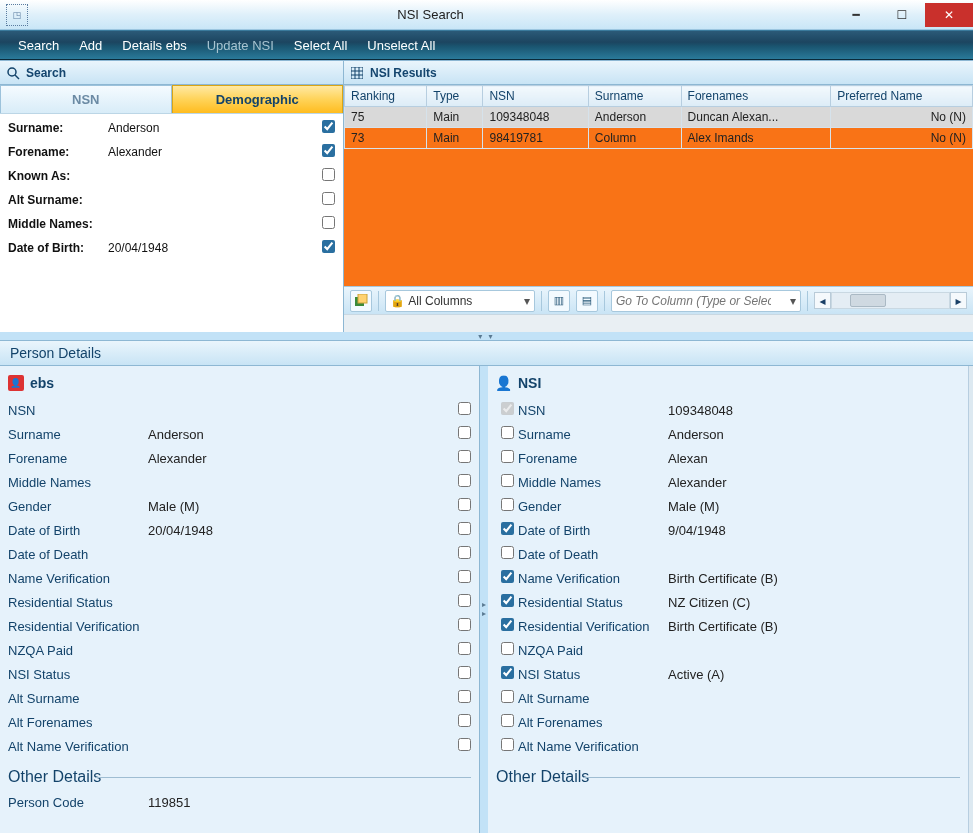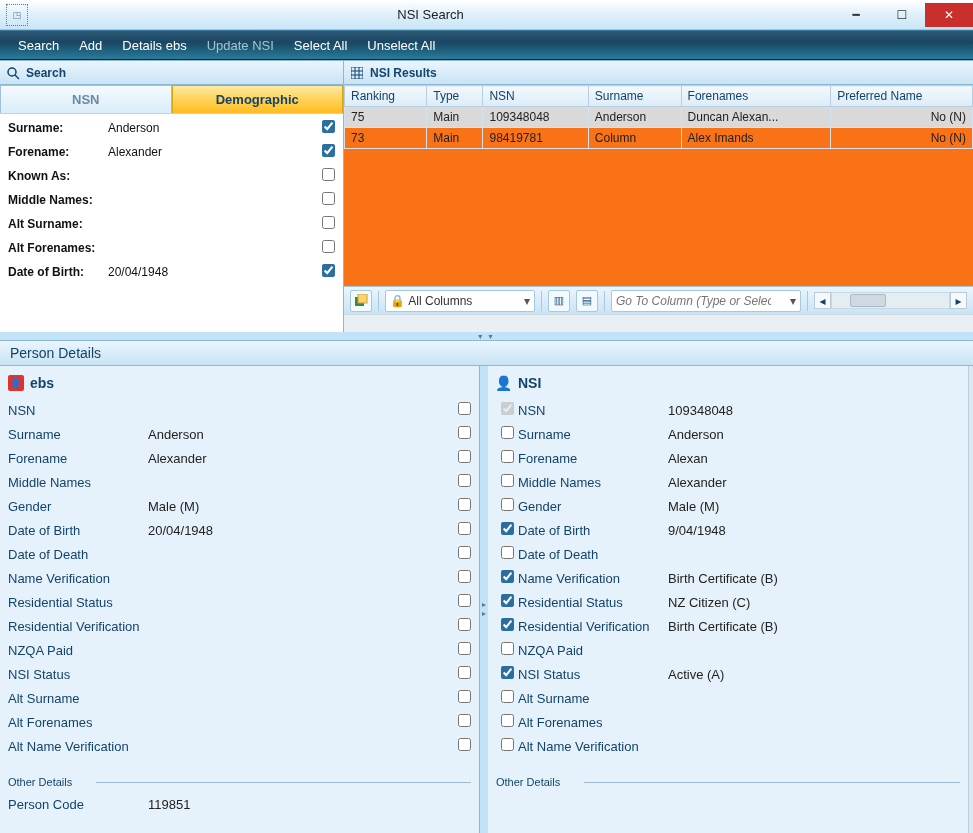--- a/index.html
+++ b/index.html
@@ -118,21 +118,21 @@
   .pdcolhdr .ico2{width:16px;height:16px;display:flex;align-items:center;justify-content:center;border-radius:2px;}
   .ico-ebs{background:#d33;color:#fff;font-size:9px;}
   .ico-nsi{color:#d33;font-size:14px;}
   .fieldrow { display:flex;align-items:center;height:24px;}
   .fieldrow .chkcell{width:22px;text-align:center;}
   .fieldrow .lab2{width:150px;color:#13436a;font-size:13px;}
   .fieldrow .val2{flex:1;color:#222;font-size:13px;}
   .pdcol.left .fieldrow .chkcell{order:3;width:28px;text-align:right;}
   .pdcol.left .fieldrow .lab2{order:1;width:140px;}
   .pdcol.left .fieldrow .val2{order:2;}
-  .fieldset-legend{color:#13436a;font-size:11px;margin-top:18px;position:relative;}
+  .fieldset-legend{color:#13436a;font-size:16px;margin-top:10px;position:relative;}
   .fieldset-legend::after{content:"";position:absolute;left:88px;right:0;top:50%;border-top:1px solid #9fbdd2;}
   .vsbar{width:17px;background:#dde9f1;border-left:1px solid #b7cee0;}
   .details-outer{display:flex;}
   .details-outer .cols{flex:1;display:flex;}
   .gripdots-v{width:8px;display:flex;flex-direction:column;align-items:center;justify-content:center;color:#5a7a92;font-size:8px;gap:0;}
 </style>
 </head>
 <body>
 
 <div class="titlebar">
@@ -180,31 +180,26 @@
           <span class="lab">Forename:</span>
           <span class="val">Alexander</span>
           <span class="chk"><input type="checkbox" checked="" style=""></span>
         </div>
       <div class="srow">
           <span class="lab">Known As:</span>
           <span class="val"></span>
           <span class="chk"><input type="checkbox" style=""></span>
         </div>
       <div class="srow">
-          <span class="lab">Middle Names:</span>
-          <span class="val"></span>
-          <span class="chk"><input type="checkbox" style=""></span>
-        </div>
-      <div class="srow">
           <span class="lab">Alt Surname:</span>
           <span class="val"></span>
           <span class="chk"><input type="checkbox" style=""></span>
         </div>
       <div class="srow">
-          <span class="lab">Alt Forenames:</span>
+          <span class="lab">Middle Names:</span>
           <span class="val"></span>
           <span class="chk"><input type="checkbox" style=""></span>
         </div>
       <div class="srow">
           <span class="lab">Date of Birth:</span>
           <span class="val">20/04/1948</span>
           <span class="chk"><input type="checkbox" checked="" style=""></span>
         </div>
     </div>
   </div>

